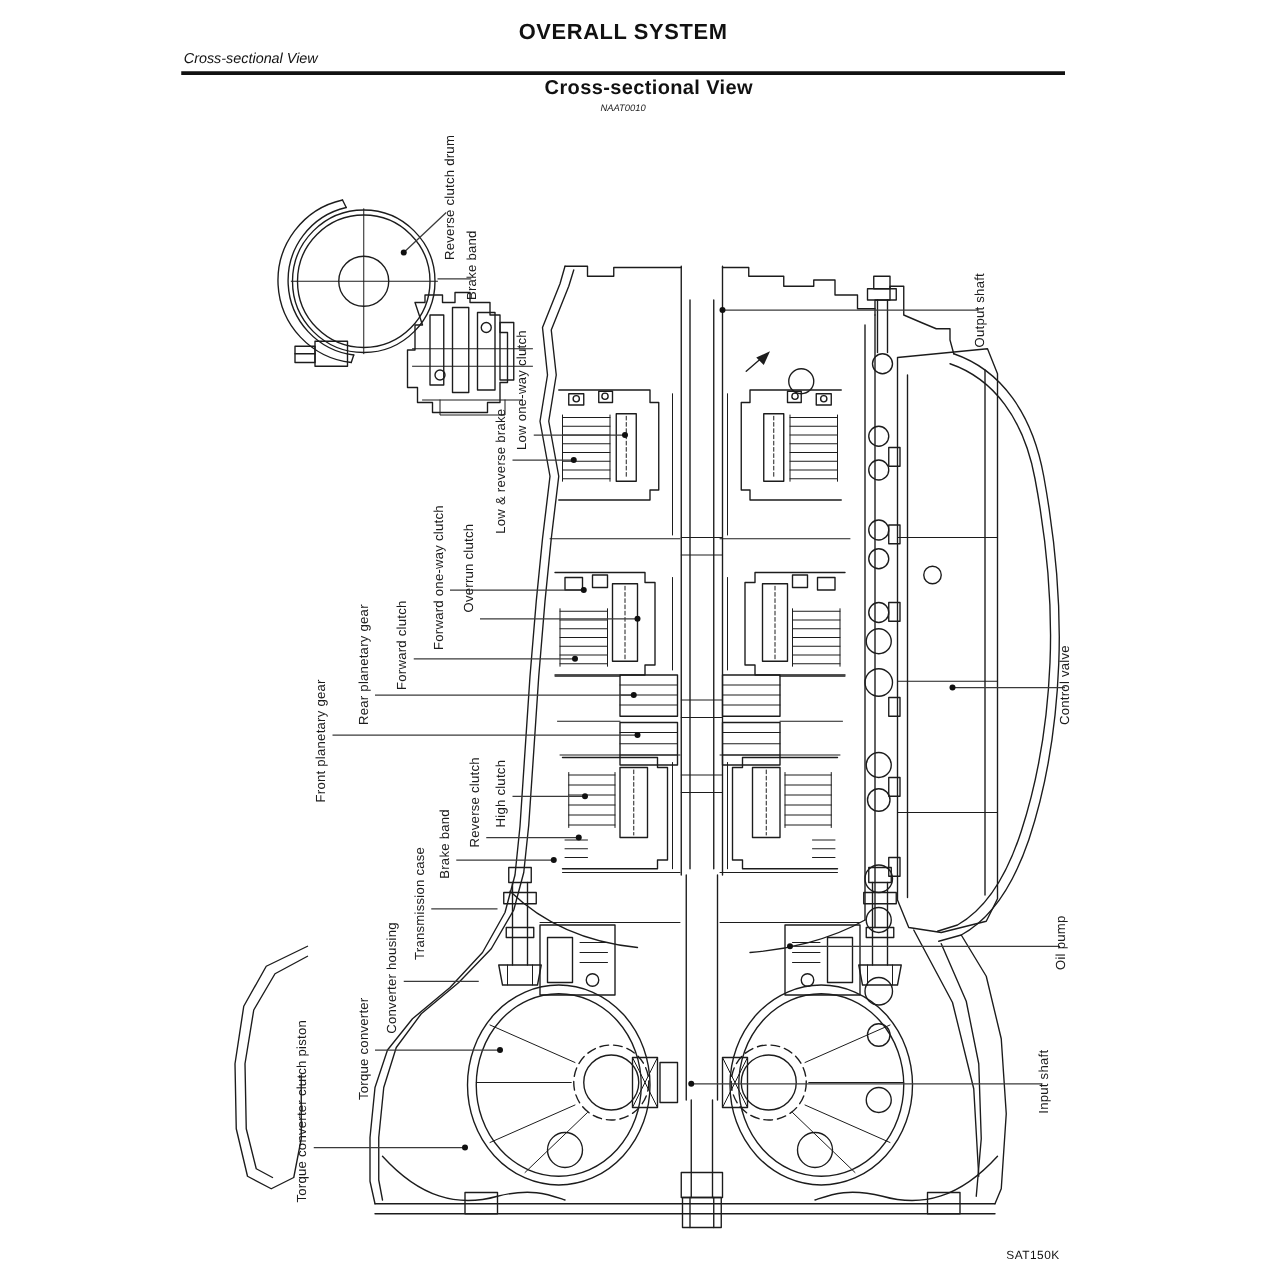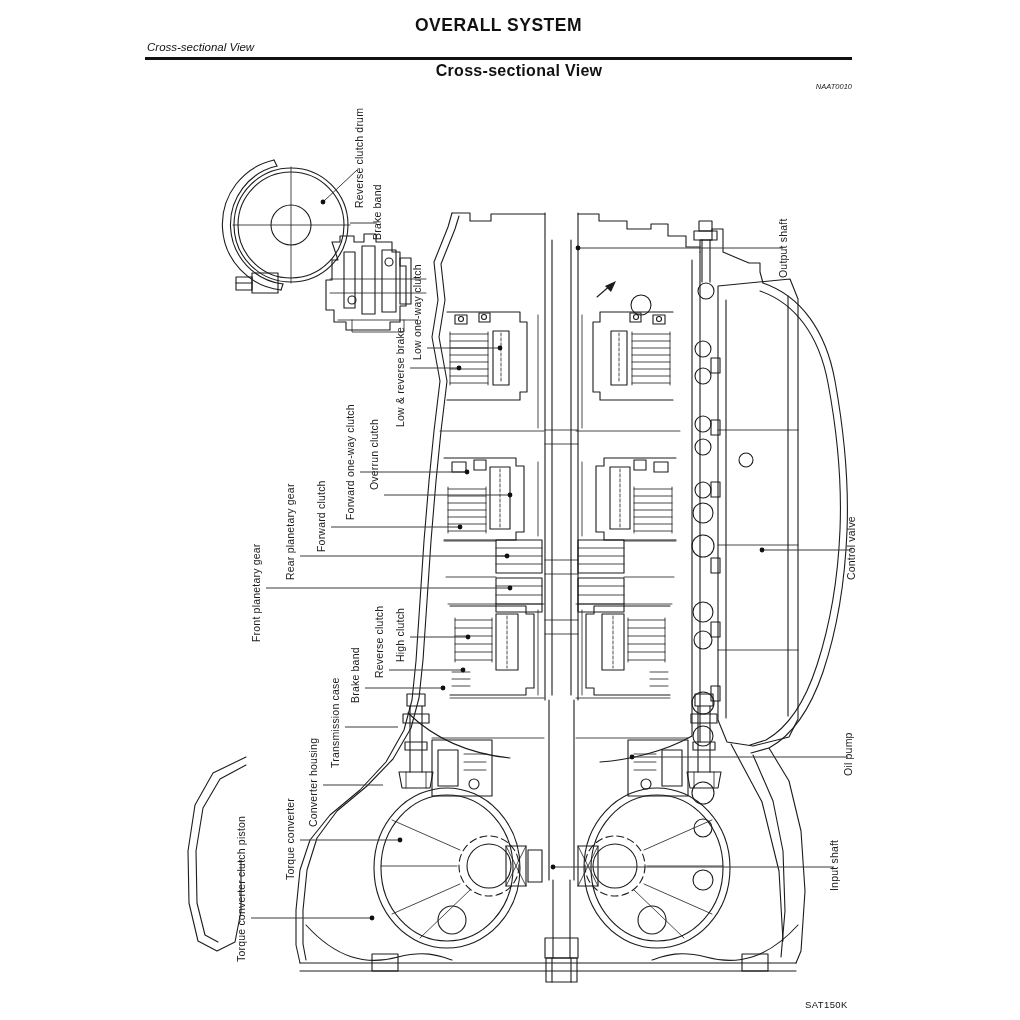--- a/index.html
+++ b/index.html
@@ -5,21 +5,21 @@
   html,body{margin:0;padding:0;background:#fff;}
   .page{position:relative;width:1020px;height:1020px;background:#fff;overflow:hidden;
         font-family:"Liberation Sans",sans-serif;color:#111;}
   .abs{position:absolute;}
   .section-title{top:15px;left:145px;width:707px;text-align:center;
         font-size:17.5px;font-weight:bold;letter-spacing:.5px;}
   .crumb{top:41px;left:147px;font-size:11.5px;font-style:italic;}
   .rule{top:57px;left:145px;width:707px;height:3px;background:#111;}
   .figure-title{top:62px;left:145px;width:748px;text-align:center;
         font-size:16px;font-weight:bold;letter-spacing:.3px;}
-  .docref{top:82px;left:145px;width:707px;text-align:right;
+  .docref{top:82px;left:145px;width:707px;text-align:center;
         font-size:7.5px;font-style:italic;color:#222;}
   .figref{top:999px;left:805px;font-size:9.5px;font-weight:normal;letter-spacing:.4px;}
   svg.art{position:absolute;top:0;left:0;}
   .ln{stroke:#1c1c1c;fill:none;stroke-width:1.1;stroke-linejoin:round;stroke-linecap:round;}
   .thin{stroke-width:.8;}
   .leader{stroke:#3a3a3a;stroke-width:1;fill:none;}
   .leader-dot{fill:#101010;stroke:none;}
   .part-label{font:10.5px "Liberation Sans",sans-serif;fill:#1b1b1b;letter-spacing:.2px;}
   .arrowhead{fill:#1c1c1c;stroke:none;}
 </style>

